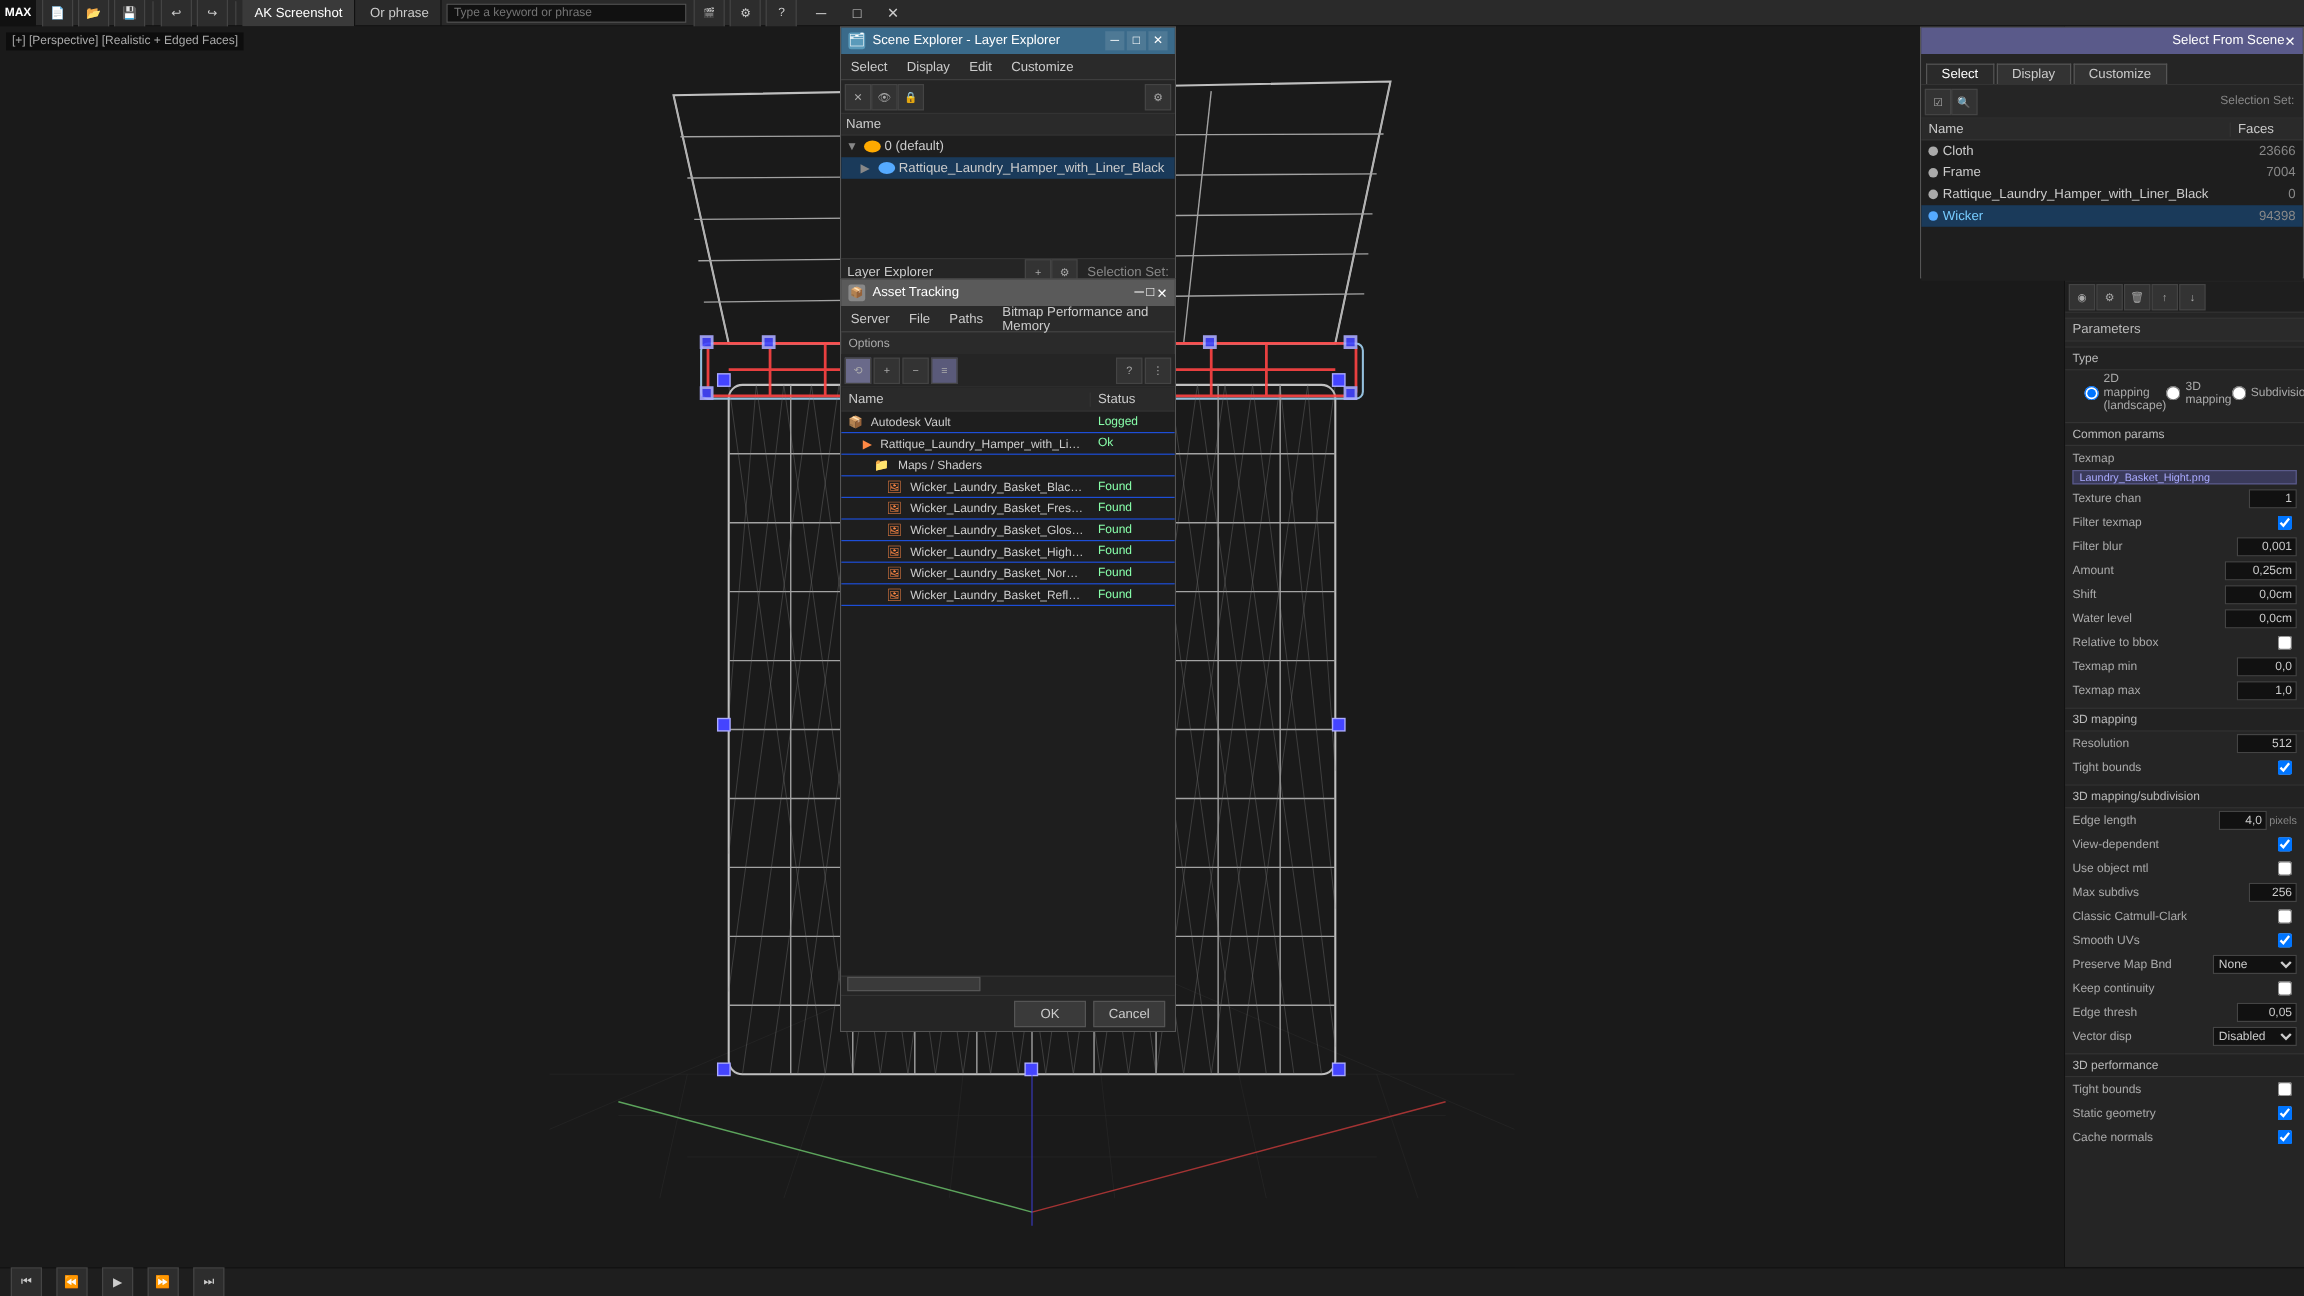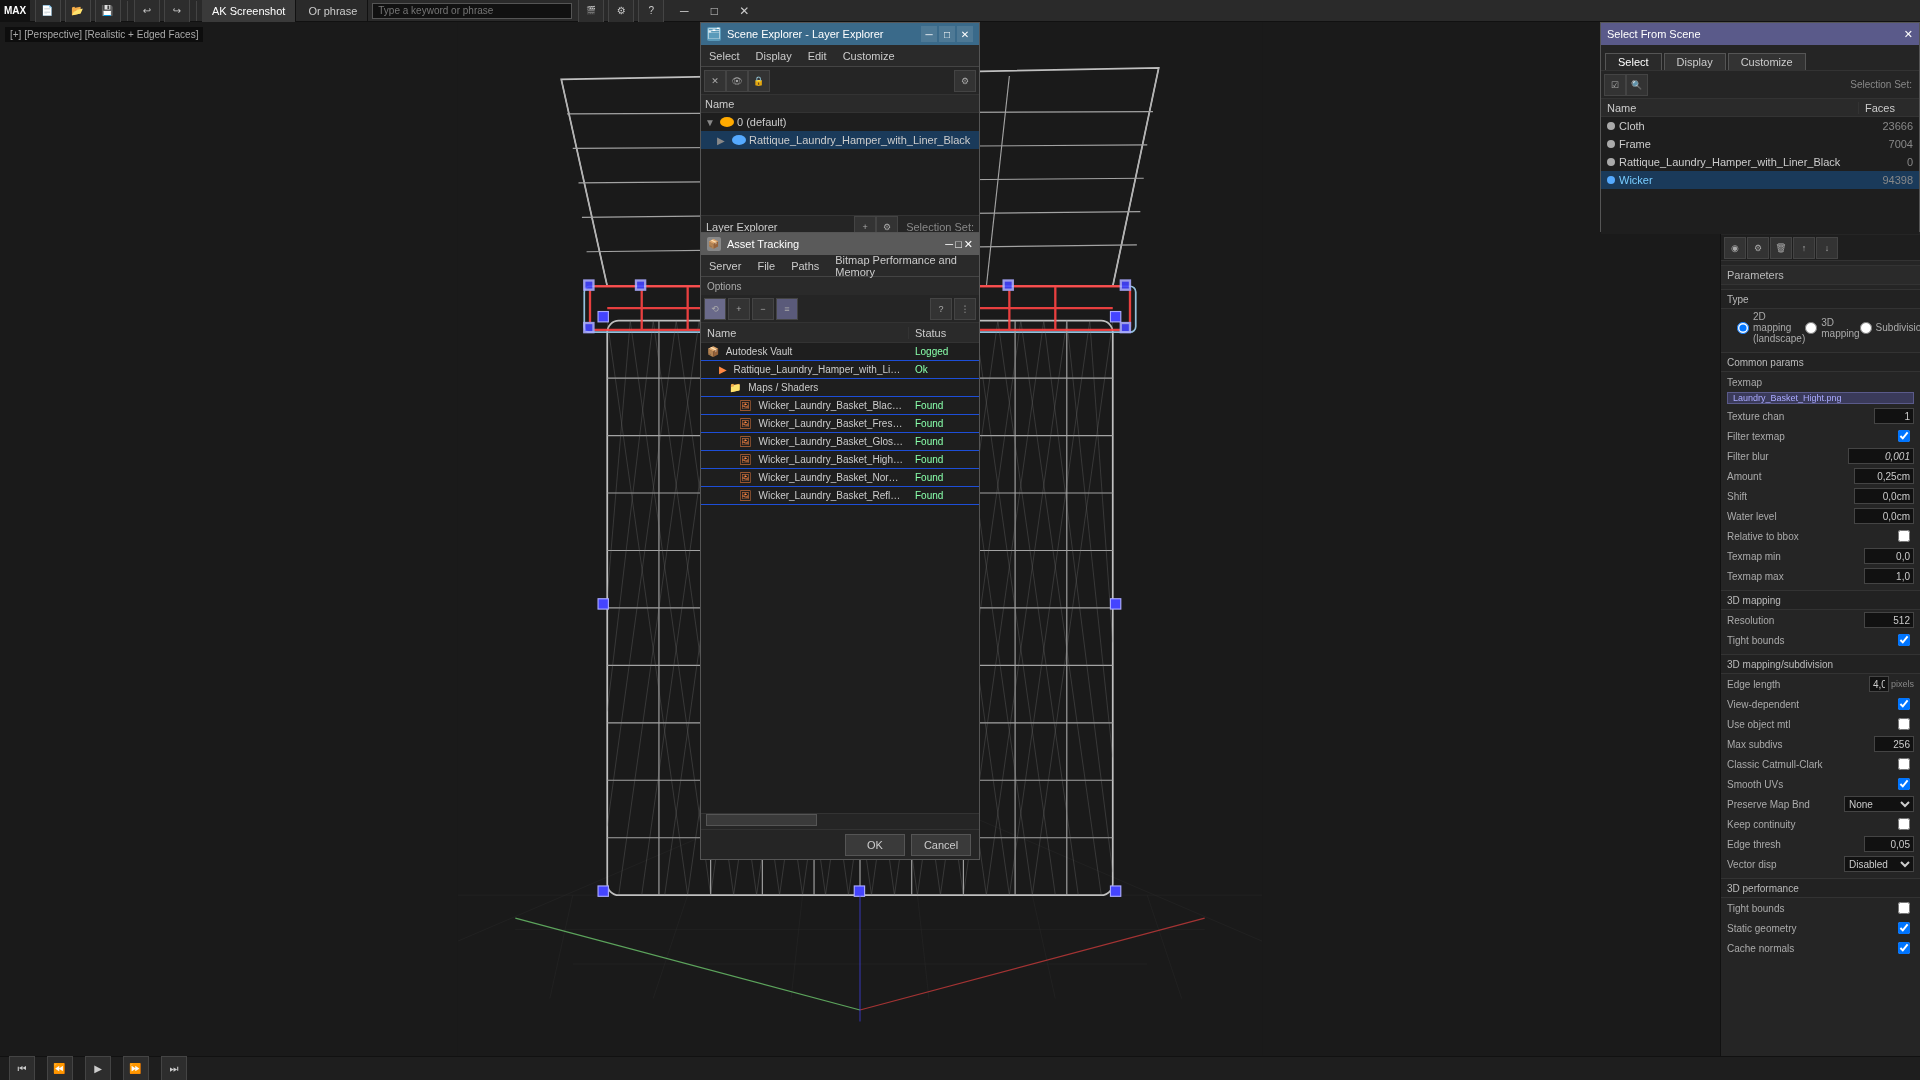--- a/index.html
+++ b/index.html
@@ -43,21 +43,21 @@
     #se-content { height: 120px; background: #1e1e1e; overflow-y: auto; }
     .se-row { height: 18px; display: flex; align-items: center; padding: 0 4px; cursor: pointer; }
     .se-row.selected { background: #1a3a5a; }
     .se-expand { width: 12px; font-size: 10px; color: #888; }
     .se-icon { width: 14px; height: 10px; border-radius: 50%; margin: 0 3px; }
     .se-name { font-size: 11px; color: #ccc; flex: 1; }
     #se-footer { height: 22px; background: #252525; display: flex; align-items: center; padding: 0 5px; border-top: 1px solid #333; font-size: 11px; }
 
     
     #select-scene { position: absolute; top: 0; right: 0; width: 320px; height: 210px; background: #2a2a2a; border: 1px solid #555; z-index: 10; }
-    #ss-titlebar { height: 22px; background: #5a5a8a; display: flex; align-items: center; justify-content: space-between; padding: 0 6px; font-size: 11px; color: #fff; cursor: move; }
+    #ss-titlebar { height: 22px; background: #5a5a8a; display: flex; align-items: center; justify-content: flex-end; padding: 0 6px; font-size: 11px; color: #fff; cursor: move; }
     #ss-tabs { height: 26px; background: #252525; display: flex; align-items: flex-end; padding: 0 4px; border-bottom: 1px solid #333; }
     .ss-tab { padding: 2px 12px; font-size: 11px; cursor: pointer; background: #333; border: 1px solid #555; border-bottom: none; margin-right: 2px; }
     .ss-tab.active { background: #2a2a2a; color: #fff; }
     #ss-toolbar { height: 28px; background: #252525; display: flex; align-items: center; padding: 0 3px; border-bottom: 1px solid #333; }
     #ss-list { height: 135px; background: #1e1e1e; overflow-y: auto; }
     .ss-item { height: 18px; display: flex; align-items: center; padding: 0 6px; font-size: 11px; cursor: pointer; }
     .ss-item.selected { background: #1a3a5a; }
     .ss-dot { width: 8px; height: 8px; border-radius: 50%; margin-right: 4px; }
     .ss-faces { margin-left: auto; color: #888; }
 
@@ -587,21 +587,21 @@
       <input type="text" class="param-input" style="width: 40px;" value="1">
     </div>
 
     <div class="param-row">
       <span class="param-label">Filter texmap</span>
       <input type="checkbox" checked="" class="param-checkbox" style="">
     </div>
 
     <div class="param-row">
       <span class="param-label">Filter blur</span>
-      <input type="text" class="param-input" style="width: 66px; font-style: italic;" value="0,001">
+      <input type="text" class="param-input" style="width: 50px;" value="0,001">
     </div>
 
     <div class="param-row">
       <span class="param-label">Amount</span>
       <input type="text" class="param-input" style="width: 60px;" value="0,25cm">
     </div>
 
     <div class="param-row">
       <span class="param-label">Shift</span>
       <input type="text" class="param-input" style="width: 60px;" value="0,0cm">
@@ -636,21 +636,21 @@
 
     <div class="param-row">
       <span class="param-label">Tight bounds</span>
       <input type="checkbox" checked="" class="param-checkbox" style="">
     </div>
 
     <div class="section-header" style="font-size:10px;background:#222;">3D mapping/subdivision</div>
 
     <div class="param-row">
       <span class="param-label">Edge length</span>
-      <input type="text" class="param-input" style="width: 20px;" value="4,0">
+      <input type="text" class="param-input" style="width: 40px;" value="4,0">
       <span style="font-size:9px;color:#888;margin-left:2px;">pixels</span>
     </div>
 
     <div class="param-row">
       <span class="param-label">View-dependent</span>
       <input type="checkbox" checked="" class="param-checkbox" style="">
     </div>
 
     <div class="param-row">
       <span class="param-label">Use object mtl</span>

